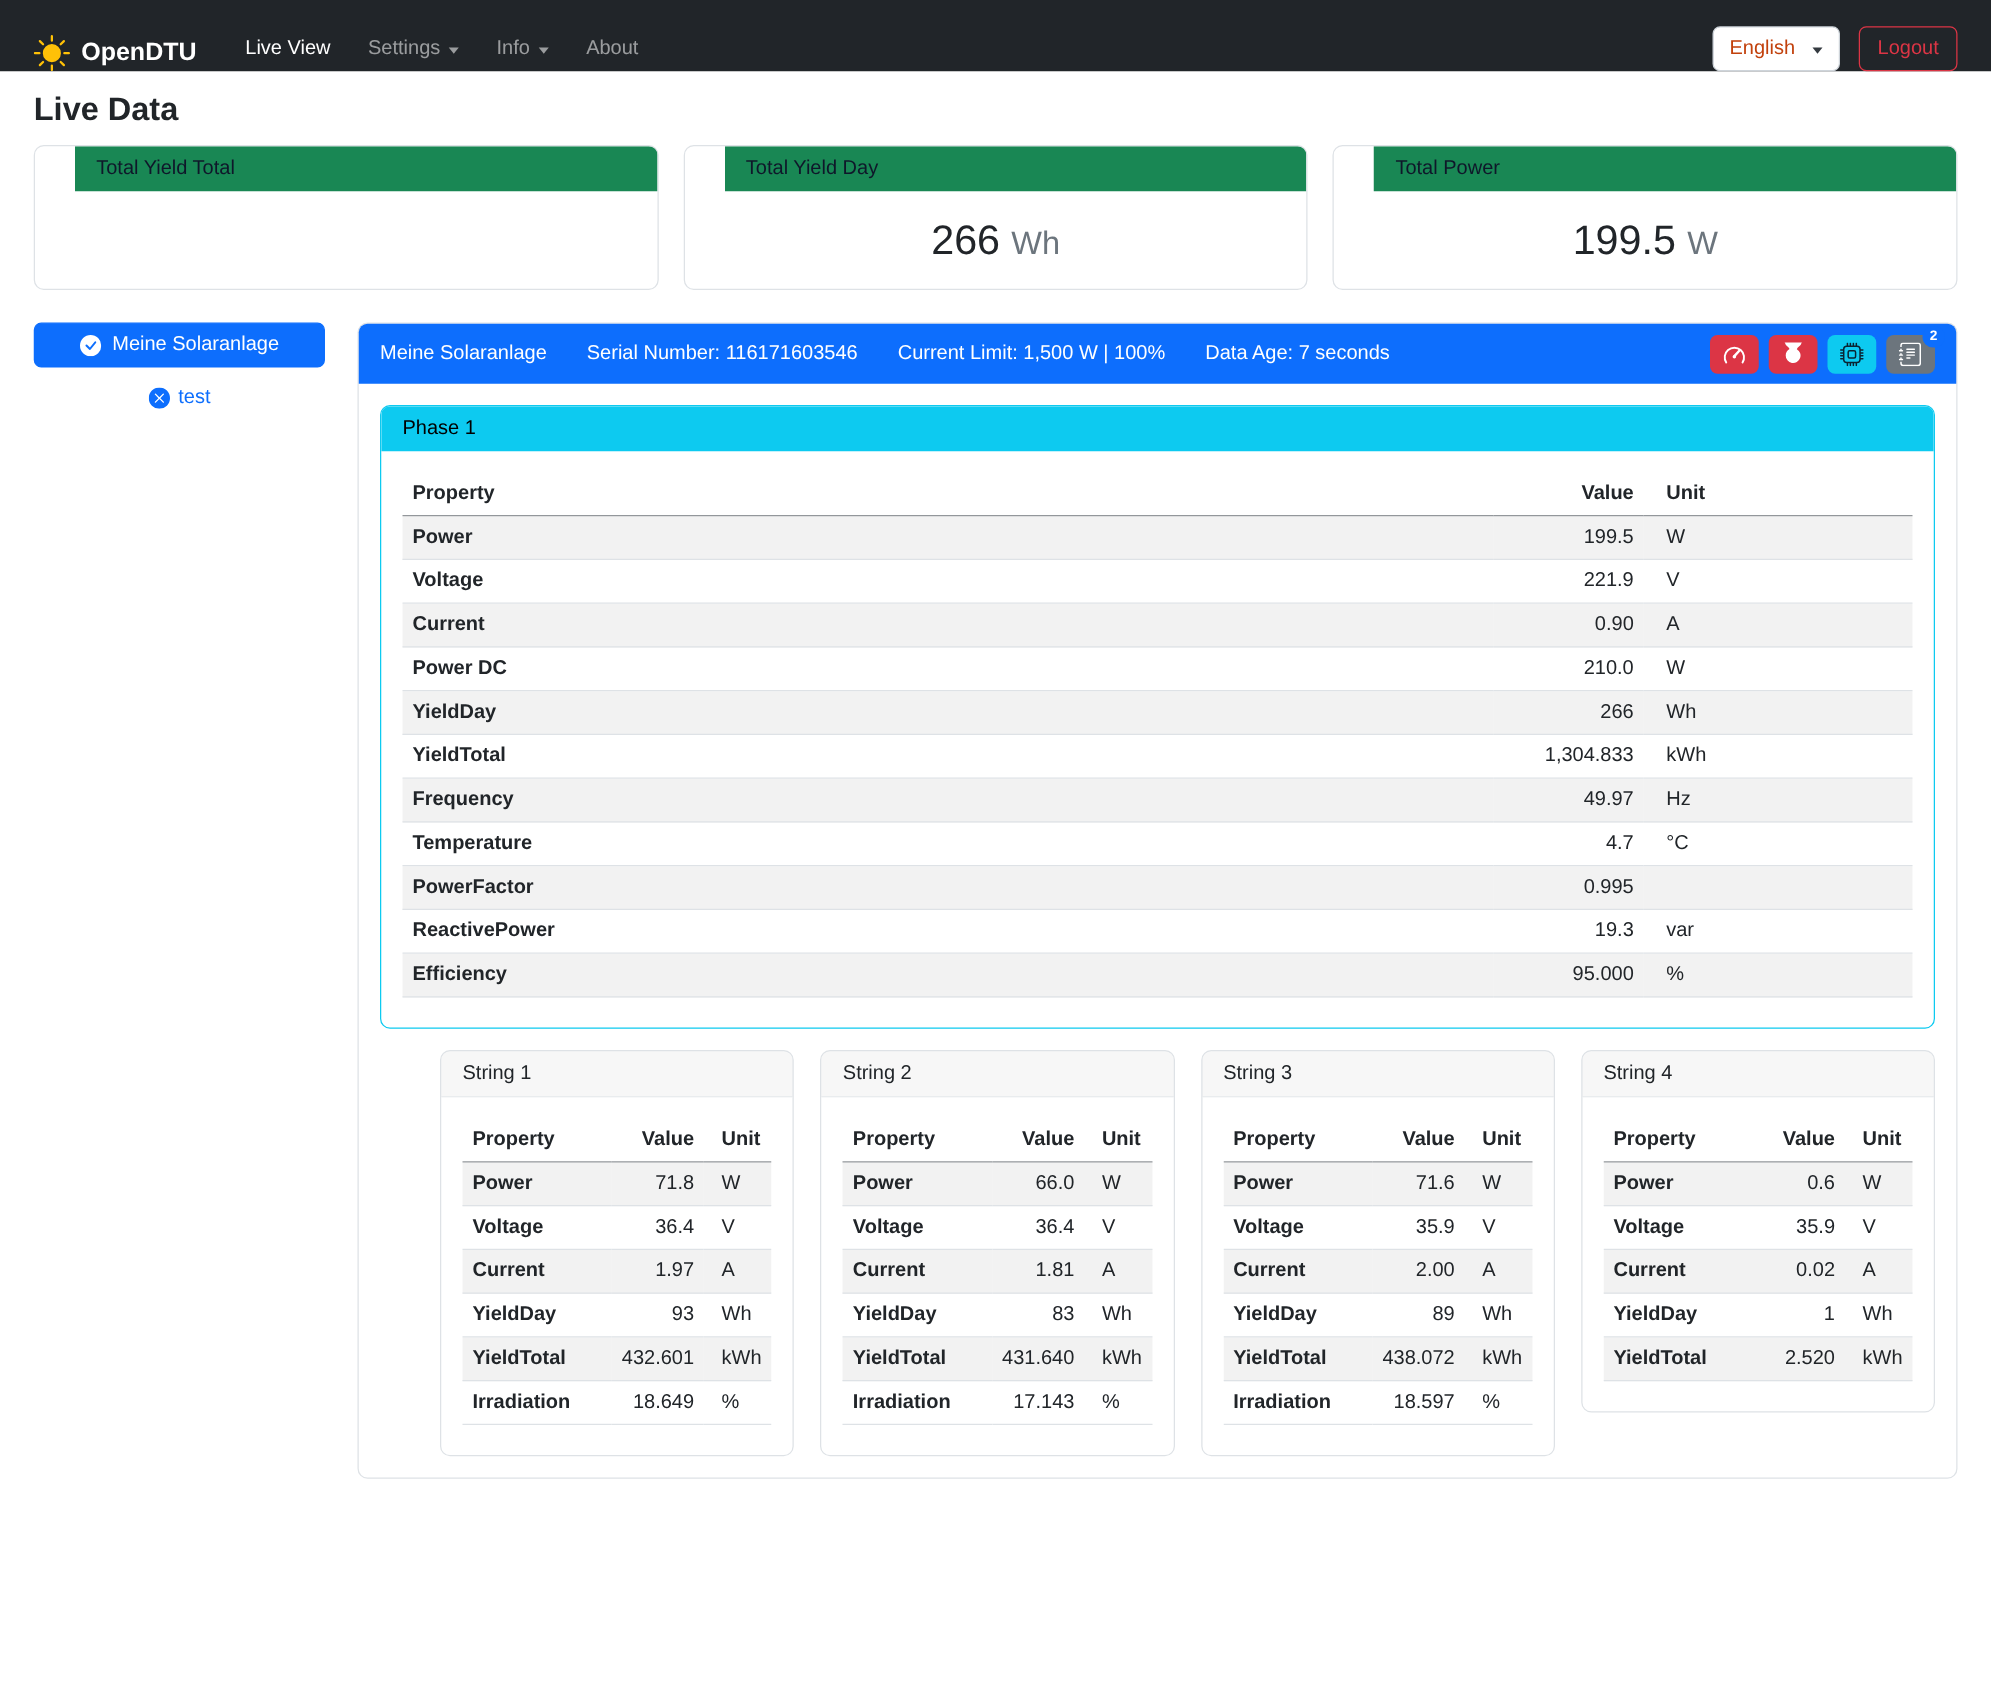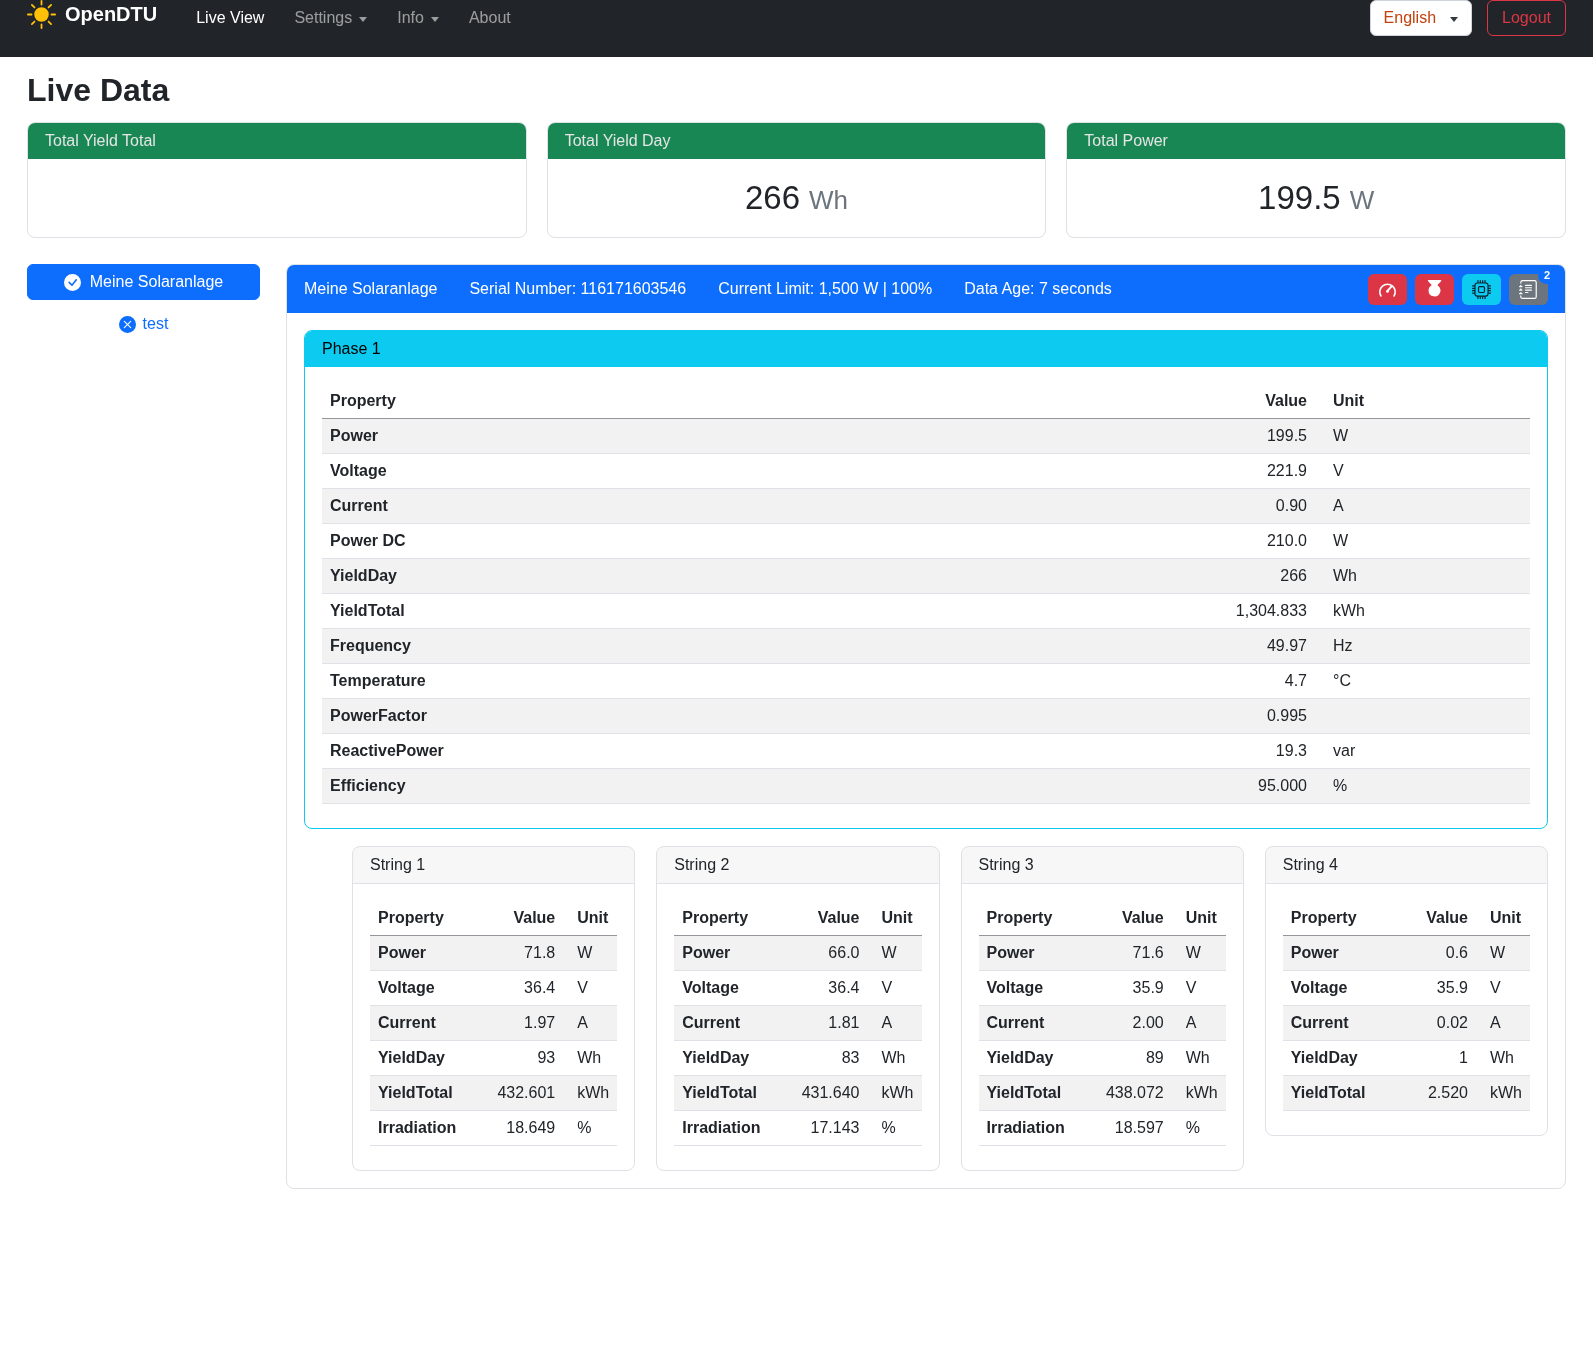--- a/index.html
+++ b/index.html
@@ -1,38 +1,38 @@
 <!DOCTYPE html>
 <html><head>
 <meta charset="utf-8">
 <style>
   *{margin:0;padding:0;box-sizing:border-box;}
   html,body{background:#fff;}
   body{width:1593px;min-height:1359px;font-family:"Liberation Sans",sans-serif;font-size:16px;color:#212529;}
   button{font-family:inherit;font-size:inherit;cursor:pointer;}
 
   
-  .navbar{background:#212529;display:flex;align-items:flex-start;height:57px;padding:0 27px;}
+  .navbar{background:#212529;display:flex;align-items:flex-end;height:57px;padding:0 27px;}
   .brand{display:flex;align-items:center;gap:9px;margin-right:24px;cursor:pointer;}
   .brand-text{color:#fff;font-size:20px;font-weight:700;}
   .nav-links{display:flex;align-items:center;flex:1;}
   .nav-link{display:flex;align-items:center;gap:7px;padding:9px 15px;color:rgba(255,255,255,.55);cursor:pointer;text-decoration:none;}
   .nav-link.active{color:#fff;}
   .caret{width:0;height:0;border-left:4.5px solid transparent;border-right:4.5px solid transparent;border-top:5px solid currentColor;display:inline-block;margin-top:2px;}
   .nav-right{display:flex;align-items:center;gap:15px;}
   .lang-select{background:#fff;border:1px solid #ced4da;border-radius:6px;padding:8px 13px;display:flex;align-items:center;gap:14px;color:#c2410c;cursor:pointer;}
   .lang-select .caret{color:#343a40;}
   .logout-btn{background:transparent;border:1px solid #dc3545;color:#dc3545;padding:8px 14px;border-radius:6px;}
 
   
   .container{padding:0 27px;}
-  .page-title{font-size:32px;font-weight:600;margin:15px 0 13px;}
+  .page-title{font-size:26px;font-weight:600;margin:15px 0 13px;}
   .cards-row{display:flex;gap:20px;}
   .scard{flex:1;border:1px solid #dee2e6;border-radius:8px;background:#fff;overflow:hidden;}
-  .scard-header{background:#198754;color:#e5e5e5;padding:9px 17px;}
+  .scard-header{background:#198754;color:#0f172a;padding:9px 17px;margin-left:32px;}
   .scard-body{padding:20px;text-align:center;}
   .scard-value{font-size:33px;font-weight:500;}
   .scard-unit{font-size:26px;font-weight:500;color:#6c757d;margin-left:9px;}
 
   .main-row{display:flex;margin-top:26px;align-items:flex-start;padding-bottom:29px;}
   .sidebar{width:233px;flex-shrink:0;margin-right:26px;}
   .inv-btn{width:100%;background:#0d6efd;border:1px solid #0d6efd;color:#fff;border-radius:6px;padding:8px 12px;display:flex;align-items:center;justify-content:center;gap:9px;}
   .test-link{margin-top:15px;display:flex;align-items:center;justify-content:center;gap:7px;color:#0d6efd;cursor:pointer;}
 
   .panel{flex:1;border:1px solid #dee2e6;border-radius:8px;background:#fff;}

